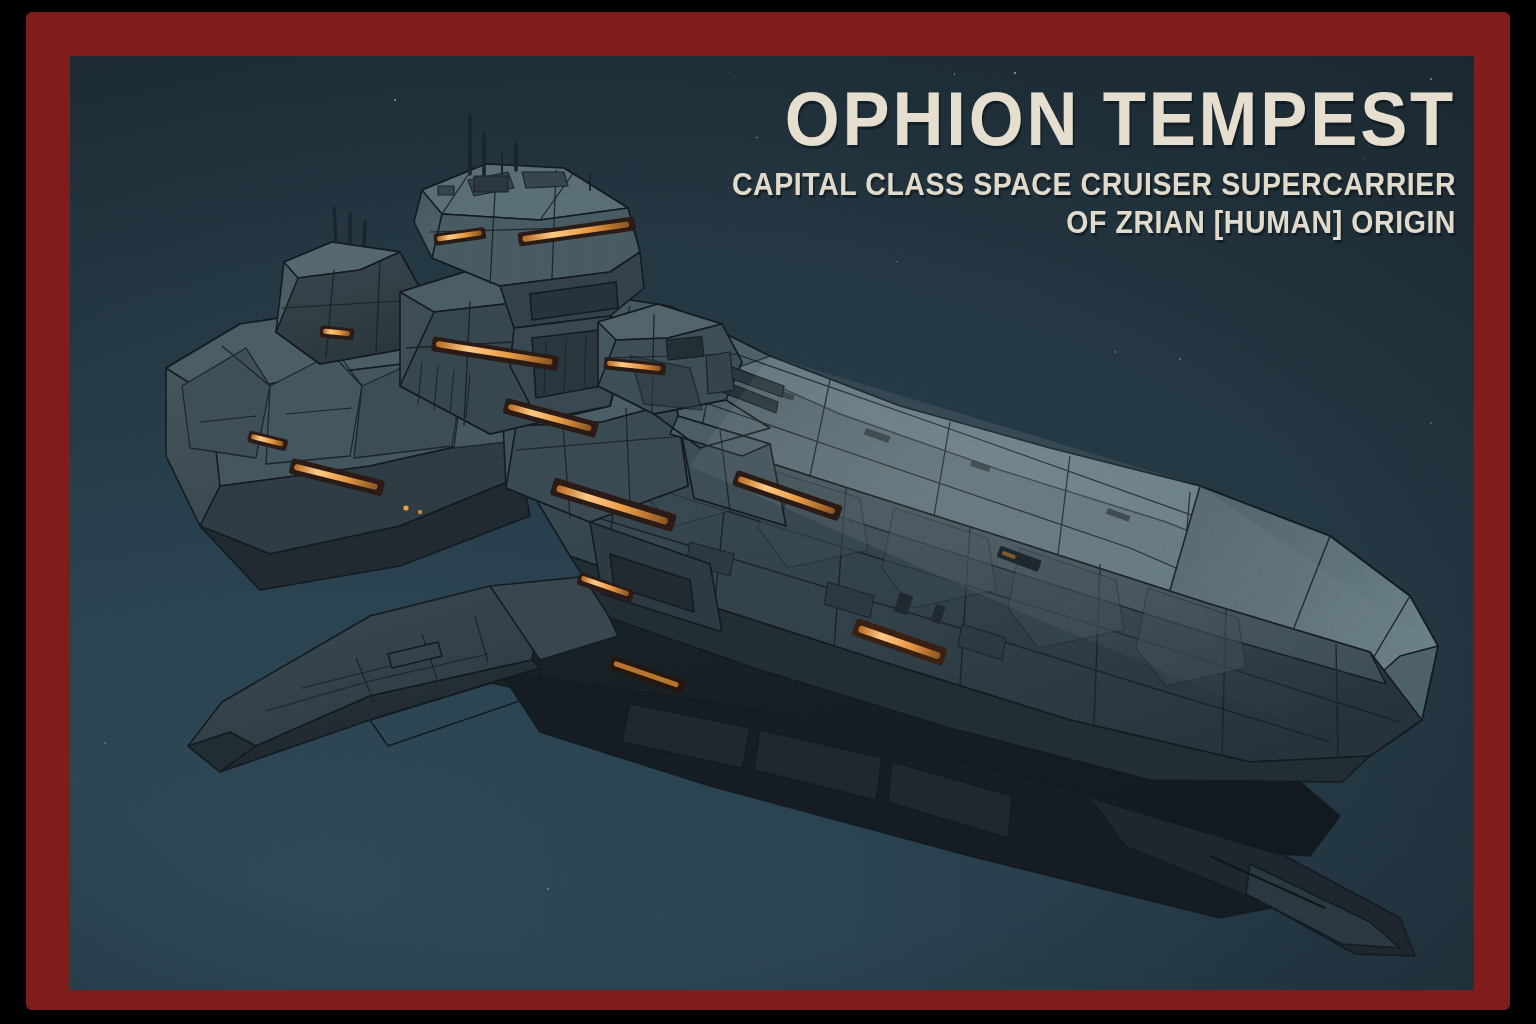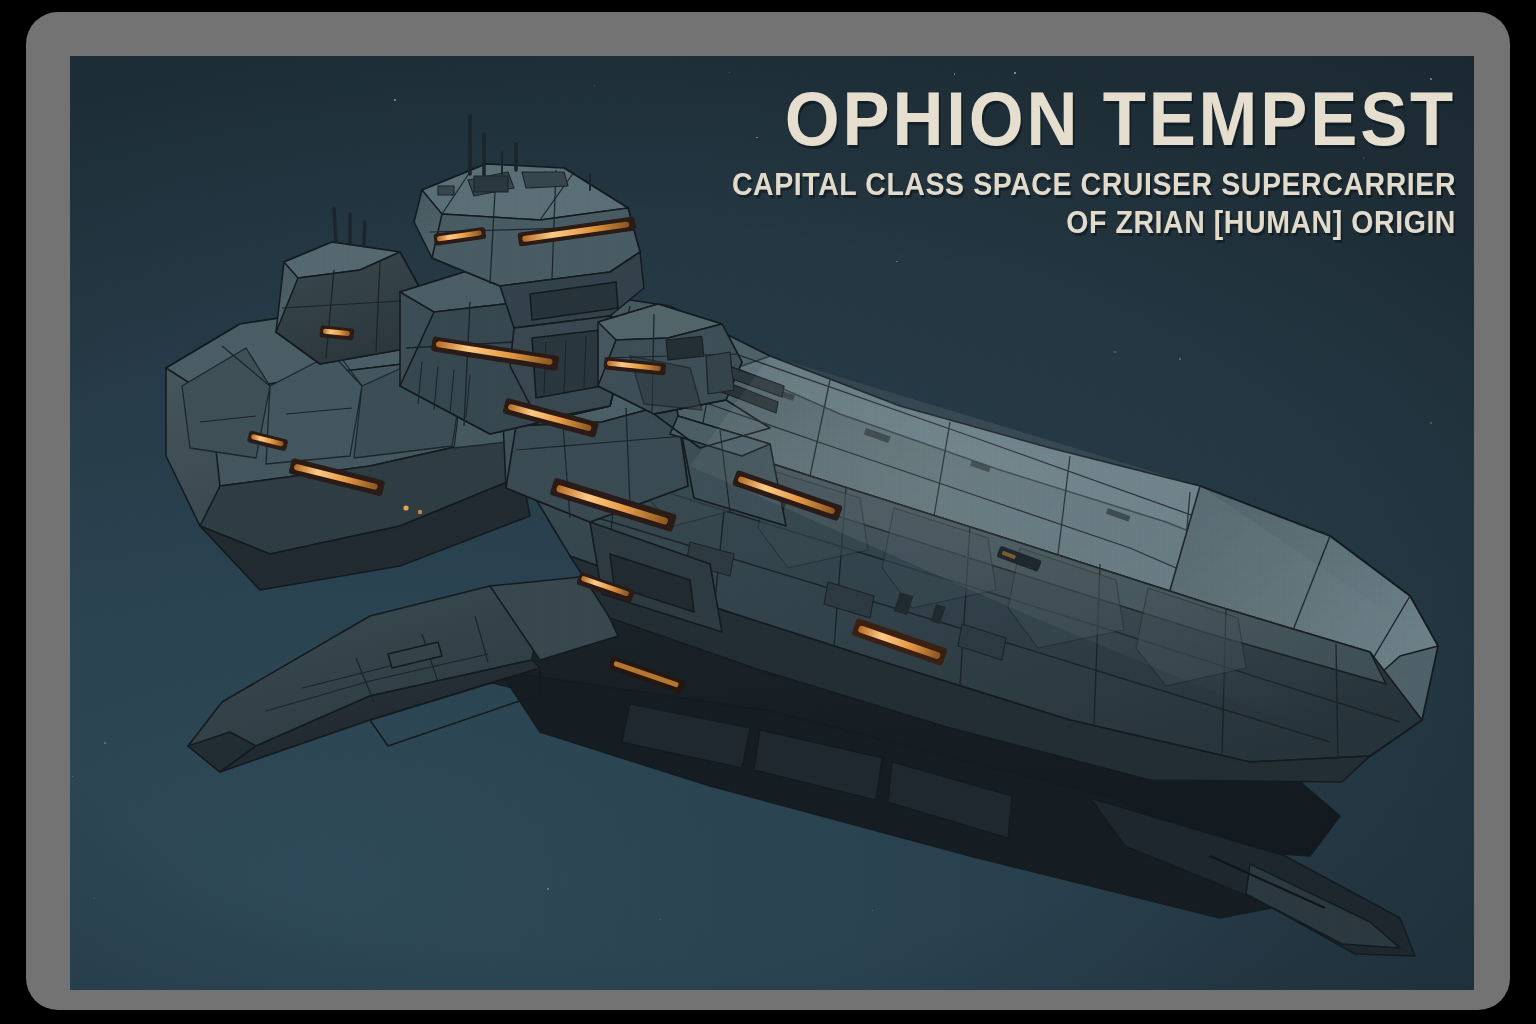--- a/index.html
+++ b/index.html
@@ -3,22 +3,22 @@
 <meta charset="utf-8">
 <title>Ophion Tempest</title>
 <style>
   html,body{margin:0;padding:0;background:#000;}
   body{width:1536px;height:1024px;overflow:hidden;
        font-family:"Liberation Sans",sans-serif;}
 
   #sticker{
     position:absolute; left:26px; top:12px;
     width:1484px; height:998px;
-    background:#737373;
-    border-radius:32px;
+    background:#7f1d1d;
+    border-radius:6px;
     box-sizing:border-box;
   }
 
   #artboard{
     position:absolute; left:44px; top:44px;
     width:1404px; height:934px;
     overflow:hidden;
     background:#23353f;
   }
 

